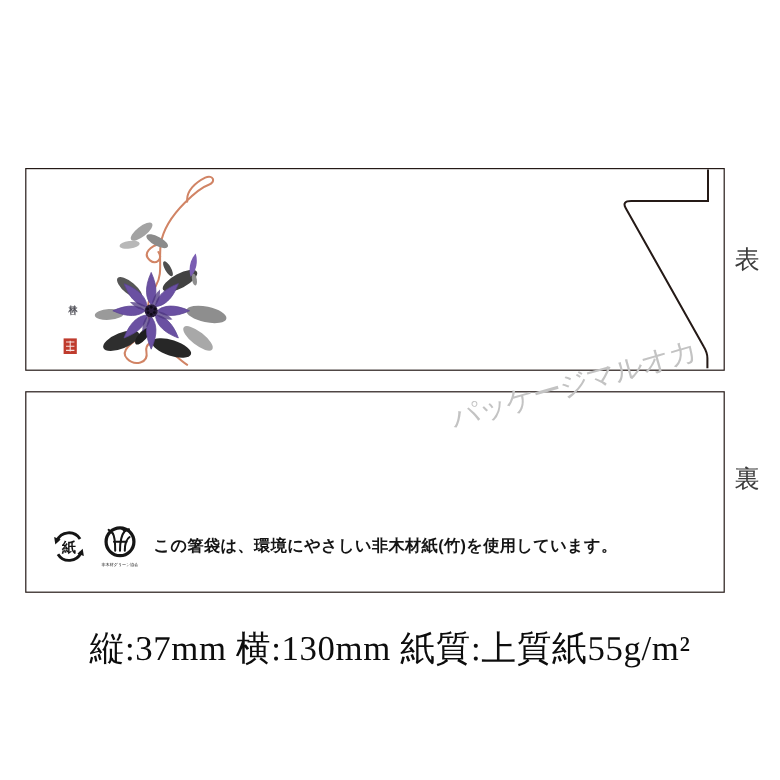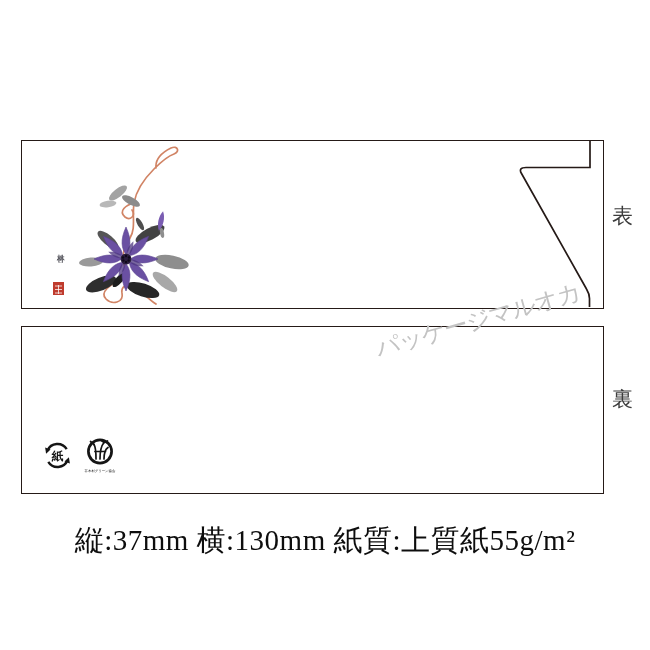--- a/index.html
+++ b/index.html
@@ -166,20 +166,21 @@
         <path d="M13,23 C13,16 13,11.5 11,8.5"></path>
         <path d="M17,23 C17,14.5 18,10 21,6.5"></path>
         <path d="M21,23 C21,17 22,13.5 25,11.5"></path>
         <path d="M11,8.5 L7.5,5.5"></path>
         <path d="M21,6.5 L18,4"></path>
         <path d="M21,6.5 L24.5,5"></path>
         <path d="M12,15.5 H22.5"></path>
       </g>
       <text x="17" y="36" text-anchor="middle" font-size="3.4" fill="#151515">非木材グリーン協会</text>
     </svg>
+    <div id="eco-text">この箸袋は、環境にやさしい非木材紙(竹)を使用しています。</div>
   </div>
 </div>
 
 <div class="side-label" id="back-label">裏</div>
 
 <div id="watermark">パッケージマルオカ</div>
 
 <div id="spec-caption">縦:37mm 横:130mm 紙質:上質紙55g/m²</div>
 
 </body></html>

